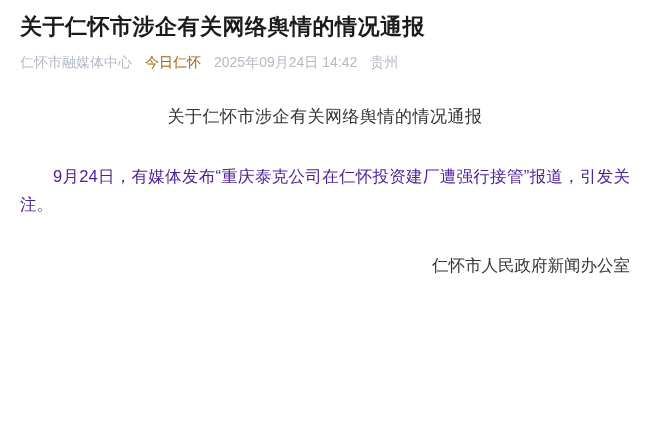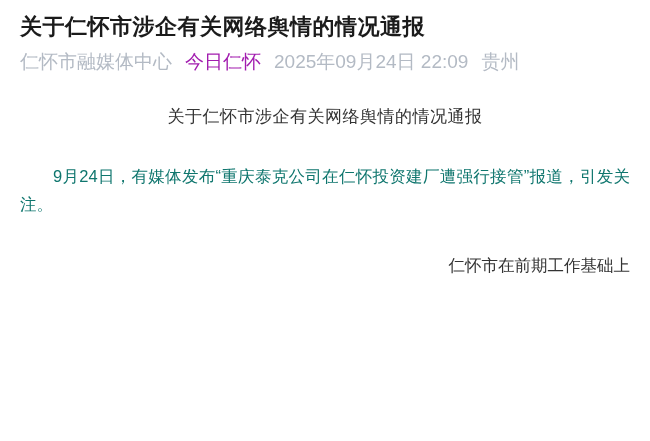--- a/index.html
+++ b/index.html
@@ -23,52 +23,52 @@
   .article-title {
     margin: 12px 0 0 0;
     font-size: 22px;
     line-height: 30px;
     font-weight: 700;
     color: #1b1b1b;
     letter-spacing: 0.5px;
   }
   .meta-row {
     margin-top: 11px;
-    font-size: 19px;
+    font-size: 14px;
     line-height: 18px;
     color: #b3bac4;
     display: flex;
     align-items: baseline;
     gap: 13px;
     white-space: nowrap;
   }
   .meta-account {
     color: #b3bac4;
     cursor: pointer;
   }
   .meta-source {
-    color: #a21caf;
+    color: #a16207;
     font-weight: 500;
     cursor: pointer;
   }
   .meta-datetime, .meta-location {
     color: #b3bac4;
   }
   .doc-heading {
     margin: 34px 0 0 0;
     font-size: 17px;
     line-height: 24px;
     font-weight: 500;
     color: #333333;
     text-align: center;
     letter-spacing: 0.5px;
   }
   .body-text {
     margin-top: 33px;
-    color: #0f766e;
+    color: #4c1d95;
     font-size: 16.5px;
     line-height: 28px;
     text-align: justify;
   }
   .body-text p {
     margin: 0 0 10px 0;
     text-indent: 2em;
   }
   .sign-block {
     margin-top: 32px;
@@ -84,27 +84,27 @@
 </head>
 <body>
 
 <div class="page">
 
   <h1 class="article-title">关于仁怀市涉企有关网络舆情的情况通报</h1>
 
   <div class="meta-row">
     <span class="meta-account">仁怀市融媒体中心</span>
     <span class="meta-source">今日仁怀</span>
-    <span class="meta-datetime">2025年09月24日 22:09</span>
+    <span class="meta-datetime">2025年09月24日 14:42</span>
     <span class="meta-location">贵州</span>
   </div>
 
   <h2 class="doc-heading">关于仁怀市涉企有关网络舆情的情况通报</h2>
 
   <div class="body-text">
     <p>9月24日，有媒体发布“重庆泰克公司在仁怀投资建厂遭强行接管”报道，引发关注。</p>
   </div>
 
   <div class="sign-block">
-    <p>仁怀市在前期工作基础上</p>
+    <p>仁怀市人民政府新闻办公室</p>
   </div>
 
 </div>
 
 </body></html>

